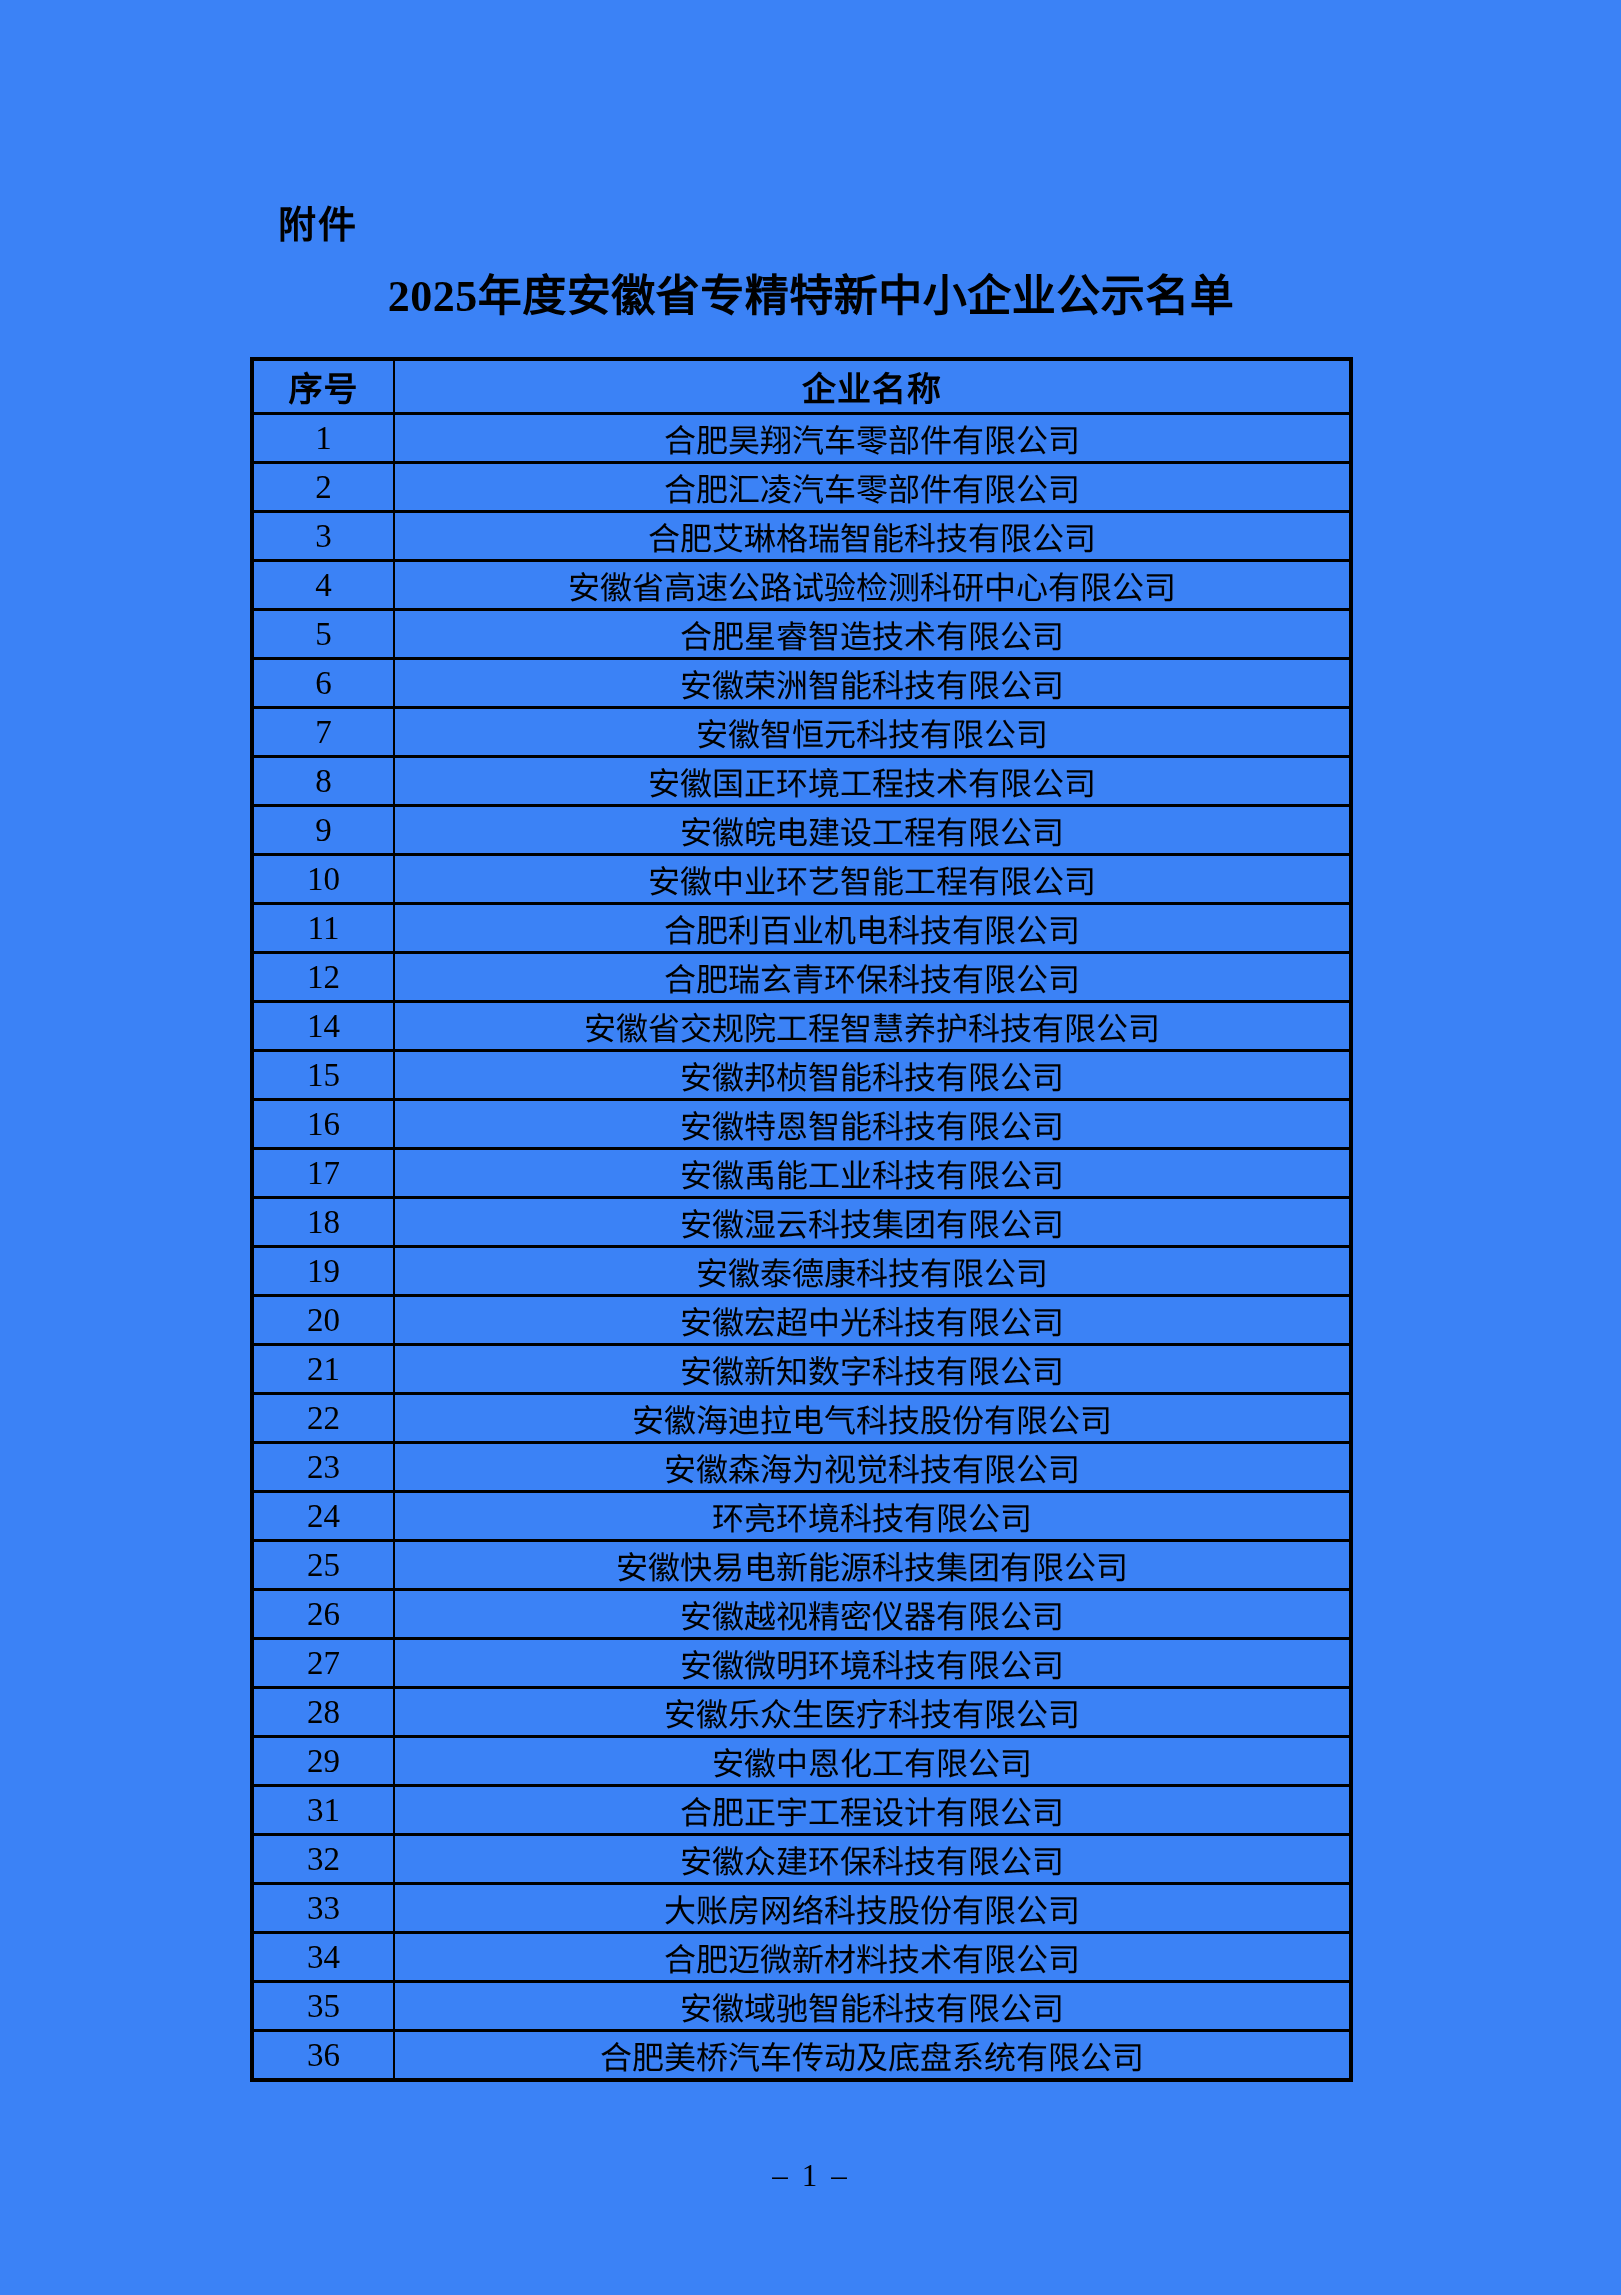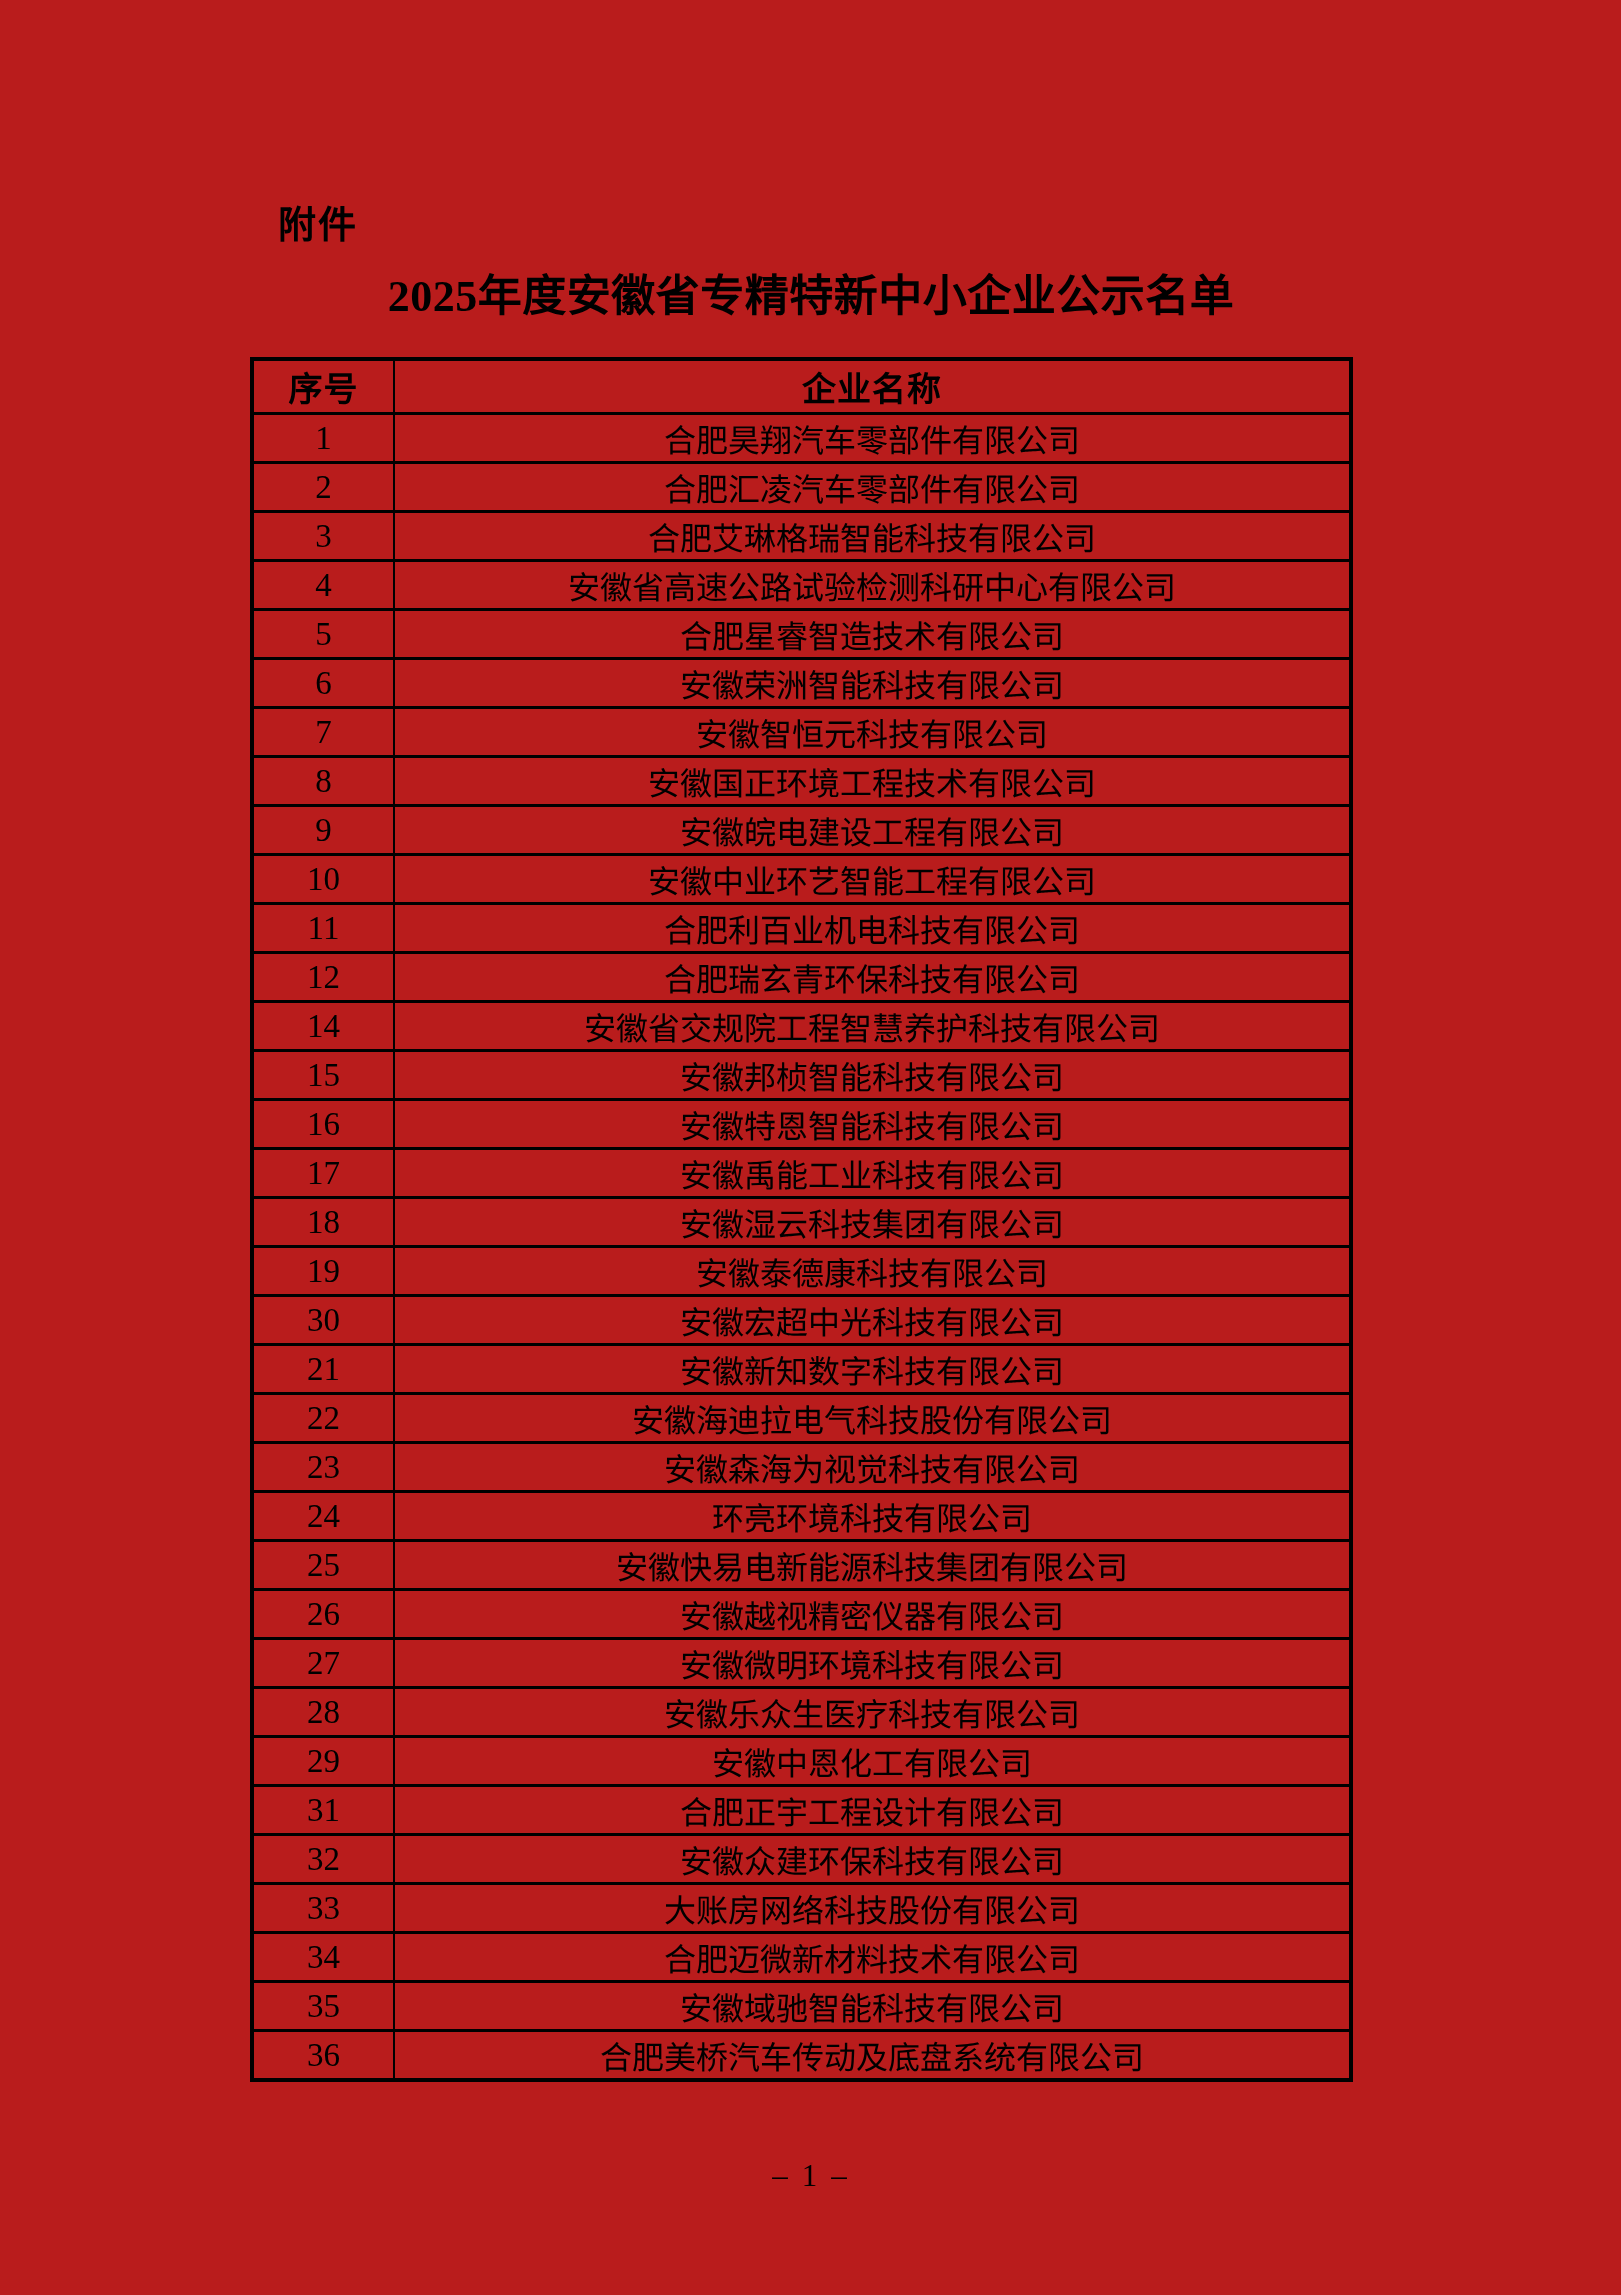--- a/index.html
+++ b/index.html
@@ -4,21 +4,21 @@
 <style>
   html, body {
     margin: 0;
     padding: 0;
     background: #ffffff;
   }
   .page {
     position: relative;
     width: 1622px;
     height: 2295px;
-    background: #b91c1c;
+    background: #3b82f6;
     color: #000000;
     overflow: hidden;
     font-family: "Liberation Serif", "DejaVu Serif", serif;
   }
   .attachment {
     position: absolute;
     left: 278px;
     top: 194px;
     font-family: "Liberation Sans", "DejaVu Sans", sans-serif;
     font-weight: 700;
@@ -170,21 +170,21 @@
         </tr>
         <tr>
           <td class="col-no">18</td>
           <td class="col-name">安徽湿云科技集团有限公司</td>
         </tr>
         <tr>
           <td class="col-no">19</td>
           <td class="col-name">安徽泰德康科技有限公司</td>
         </tr>
         <tr>
-          <td class="col-no">30</td>
+          <td class="col-no">20</td>
           <td class="col-name">安徽宏超中光科技有限公司</td>
         </tr>
         <tr>
           <td class="col-no">21</td>
           <td class="col-name">安徽新知数字科技有限公司</td>
         </tr>
         <tr>
           <td class="col-no">22</td>
           <td class="col-name">安徽海迪拉电气科技股份有限公司</td>
         </tr>

